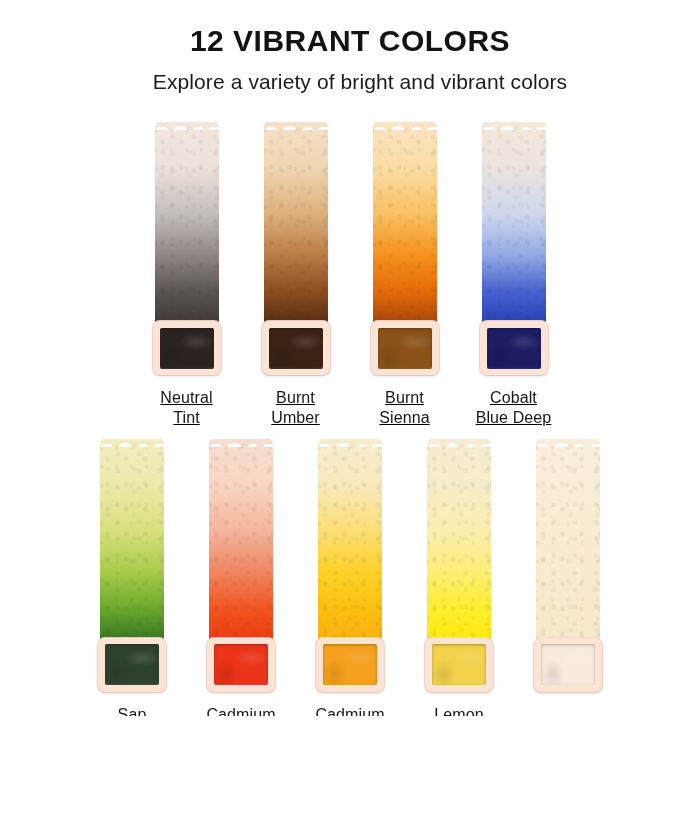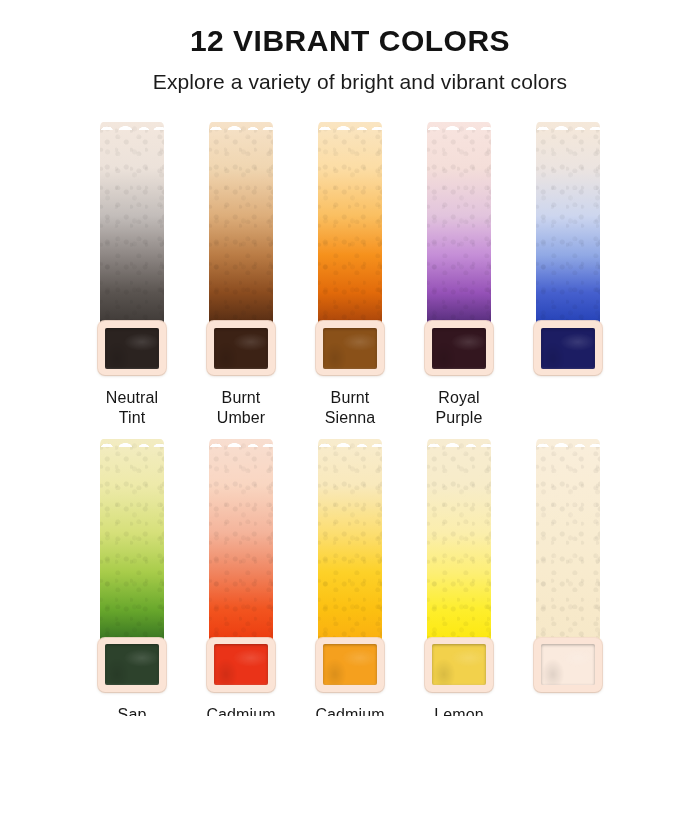--- a/index.html
+++ b/index.html
@@ -32,21 +32,21 @@
     font-size: 21px;
     font-weight: 400;
     color: #1b1b1b;
     margin: 0;
     letter-spacing: 0.1px;
     font-family: "Liberation Sans", sans-serif;
     padding-left: 20px;
   }
 
   
-  .rows { margin-top: 28px; }
+  .rows { margin-top: 28px; text-decoration: underline; }
   .row {
     display: flex;
     justify-content: center;
     align-items: flex-start;
     gap: 0px;
     padding: 0 22px;
   }
   .row + .row { margin-top: 10px; }
 
   .cell {
@@ -190,35 +190,27 @@
             <div class="stroke" style="background: linear-gradient(rgb(250, 229, 195) 0%, rgb(251, 221, 166) 22%, rgb(249, 191, 99) 45%, rgb(244, 145, 31) 64%, rgb(224, 106, 12) 82%, rgb(155, 61, 13) 100%);"></div>
             <div class="pan">
               <div class="pan-inner" style="background: rgb(138, 81, 25);"></div>
             </div>
           </div>
           <div class="label">Burnt
 Sienna</div>
         </div>
         <div class="cell">
           <div class="swatch-wrap">
-            <div class="stroke" style="background: linear-gradient(rgb(248, 228, 223) 0%, rgb(244, 222, 217) 22%, rgb(226, 196, 221) 45%, rgb(196, 142, 214) 64%, rgb(149, 82, 182) 82%, rgb(71, 37, 110) 100%);"></div>
-            <div class="pan">
-              <div class="pan-inner" style="background: rgb(51, 22, 31);"></div>
-            </div>
-          </div>
-          <div class="label">Royal
-Purple</div>
-        </div>
-        <div class="cell">
-          <div class="swatch-wrap">
             <div class="stroke" style="background: linear-gradient(rgb(245, 232, 217) 0%, rgb(236, 228, 224) 22%, rgb(205, 214, 238) 45%, rgb(145, 169, 228) 64%, rgb(71, 96, 204) 82%, rgb(31, 59, 176) 100%);"></div>
             <div class="pan">
               <div class="pan-inner" style="background: rgb(28, 29, 99);"></div>
             </div>
           </div>
+          <div class="label">Cobalt
+Blue Deep</div>
         </div>
       </div>
     <div class="row">
         <div class="cell">
           <div class="swatch-wrap">
             <div class="stroke" style="background: linear-gradient(rgb(243, 236, 196) 0%, rgb(238, 234, 171) 22%, rgb(214, 224, 124) 45%, rgb(168, 204, 76) 64%, rgb(106, 168, 46) 82%, rgb(47, 106, 34) 100%);"></div>
             <div class="pan">
               <div class="pan-inner" style="background: rgb(45, 66, 44);"></div>
             </div>
           </div>

